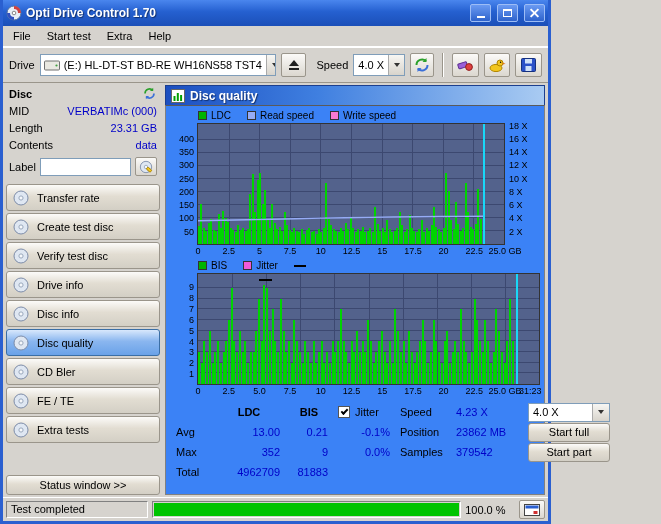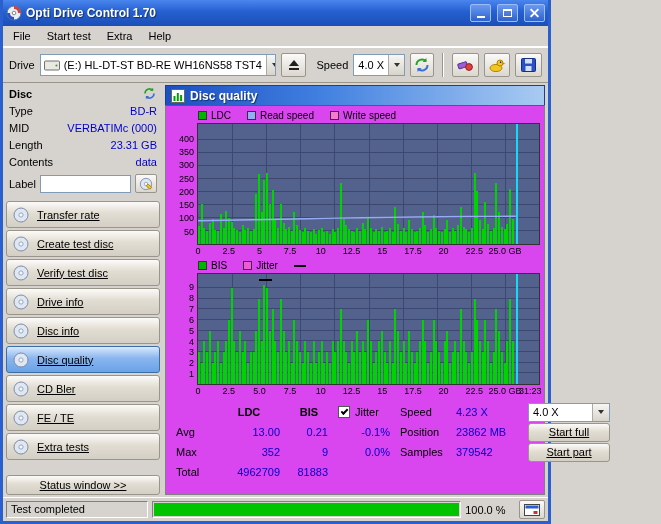--- a/index.html
+++ b/index.html
@@ -44,21 +44,21 @@
   .lbtn{width:22px;height:19px;background:linear-gradient(#fbfaf8,#dbd7cf);border:1px solid #9a958b;border-radius:2px;display:flex;align-items:center;justify-content:center;}
   #side-buttons{margin-top:5px;display:flex;flex-direction:column;}
   .sbtn{position:relative;height:27px;margin:1px 0;background:linear-gradient(#fcfbf9,#e2ddd2 45%,#d3cfc5);border:1px solid #9a958b;border-radius:3px;font-size:11px;text-align:left;padding-left:30px;display:flex;align-items:center;color:#000;}
   .sbtn.active{background:linear-gradient(#d8e8fc,#8ab6ef 45%,#6aa2e8);border-color:#3a6ea5;}
   .sbtn .icon{position:absolute;left:6px;top:5px;width:16px;height:16px;display:inline-flex;}
   .status-btn{margin-top:auto;height:20px;background:linear-gradient(#fcfbf9,#e2ddd2 45%,#d3cfc5);border:1px solid #9a958b;border-radius:3px;font-size:11px;}
   
   .main{flex:1;display:flex;flex-direction:column;padding:2px 3px 2px 2px;min-width:0;}
   .panel-header{height:20px;flex:0 0 auto;background:linear-gradient(90deg,#1c4fc0,#3f7fe0 40%,#a9cbf2);display:flex;align-items:center;gap:5px;padding:0 5px;border:1px solid #1c3f8f;border-bottom:none;}
   .panel-title{color:#fff;font-weight:bold;font-size:12px;text-shadow:1px 1px 1px #12306e;}
-  .panel-body{flex:1;border:1px solid #808080;border-top:1px solid #5a5a5a;background:#d946ef;padding:2px 4px 2px 4px;display:flex;flex-direction:column;min-height:0;}
+  .panel-body{flex:1;border:1px solid #808080;border-top:1px solid #5a5a5a;background:#3b82f6;padding:2px 4px 2px 4px;display:flex;flex-direction:column;min-height:0;}
   .legend{height:15px;flex:0 0 auto;display:flex;align-items:center;gap:16px;padding-left:28px;font-size:10px;}
   .leg-item{display:inline-flex;align-items:center;gap:4px;}
   .sw{width:9px;height:9px;border:1px solid #333;display:inline-block;}
   .sw.dash{width:12px;height:2px;border:none;}
   .chart-row{display:flex;flex:0 0 auto;}
   .c1{height:122px;} .c2{height:112px;}
   .gutter-l{width:27px;position:relative;font-size:9px;}
   .gutter-r{width:35px;position:relative;font-size:9px;}
   .plot{flex:1;position:relative;background:#53628c;border:1px solid #333;overflow:hidden;height:100%;}
   .gridh{position:absolute;left:0;width:100%;height:1px;background:#3c4870;}
@@ -85,21 +85,21 @@
   .check{width:7px;height:4px;border-left:2px solid #000;border-bottom:2px solid #000;transform:rotate(-45deg);margin-top:-2px;}
   .combo.mini{height:19px;width:82px;}
   .pbtn{height:19px;width:82px;background:linear-gradient(#fcfbf9,#e2ddd2 45%,#d3cfc5);border:1px solid #9a958b;border-radius:3px;font-size:11px;}
   
   .statusbar{height:24px;flex:0 0 auto;display:flex;align-items:center;gap:4px;padding:2px 3px;border-top:1px solid #fff;}
   .sb-msg{width:148px;height:17px;border:1px solid;border-color:#808080 #fff #fff #808080;font-size:11px;padding:1px 4px;background:#d6d3ce;}
   .sb-progress{width:322px;height:17px;border:1px solid;border-color:#808080 #fff #fff #808080;position:relative;background:#d6d3ce;}
   .sb-fill{position:absolute;left:1px;top:1px;bottom:1px;background:#00C400;}
   .sb-pct{font-size:11px;width:52px;}
   .sb-btn{margin-left:auto;width:27px;height:19px;background:linear-gradient(#fbfaf8,#dbd7cf);border:1px solid #9a958b;border-radius:2px;display:flex;align-items:center;justify-content:center;}
-  button{cursor:default;text-decoration:underline;}
+  button{cursor:default;}
 </style>
 </head>
 <body>
 
 <div class="window">
 
   <div class="titlebar">
     <span class="app-icon">
         <svg width="16" height="16" viewBox="0 0 16 16">
           <circle cx="8" cy="8" r="7" fill="#e8eef6" stroke="#5070a0"></circle>
@@ -205,24 +205,20 @@
               <svg width="15" height="13" viewBox="0 0 18 16">
                 <path d="M3.5 8a5.5 5.5 0 0 1 9.5-3.8" fill="none" stroke="#2aa02a" stroke-width="2"></path>
                 <path d="M13.5 1v4h-4z" fill="#2aa02a"></path>
                 <path d="M14.5 8a5.5 5.5 0 0 1-9.5 3.8" fill="none" stroke="#3a6fd8" stroke-width="2"></path>
                 <path d="M4.5 15v-4h4z" fill="#3a6fd8"></path>
               </svg>
             </span>
           </button>
       </div>
       <div id="disc-fields">
-          <div class="field-row">
-            <span class="f-label">Type</span>
-            <span class="f-value">BD-R</span>
-          </div>
           <div class="field-row">
             <span class="f-label">MID</span>
             <span class="f-value">VERBATIMc (000)</span>
           </div>
           <div class="field-row">
             <span class="f-label">Length</span>
             <span class="f-value">23.31 GB</span>
           </div>
           <div class="field-row">
             <span class="f-label">Contents</span>
@@ -497,20 +493,31 @@
               <div class="bar" style="left: 88%; height: 26.5217%; background: rgb(0, 212, 0);"></div>
               <div class="bar" style="left: 88.8%; height: 14.3478%; background: rgb(0, 212, 0);"></div>
               <div class="bar" style="left: 89.6%; height: 12.1739%; background: rgb(0, 212, 0);"></div>
               <div class="bar" style="left: 90.4%; height: 16.5217%; background: rgb(0, 212, 0);"></div>
               <div class="bar" style="left: 91.2%; height: 46.087%; background: rgb(0, 212, 0);"></div>
               <div class="bar" style="left: 92%; height: 20.6522%; background: rgb(0, 212, 0);"></div>
               <svg viewBox="0 0 25 460" preserveAspectRatio="none" class="linesvg">
                 <polyline points="0,371 2,369 4,367 6,365 8,363 10,361 12,359.5 14,358 16,356.5 18,355.5 20,354.5 22,354 23.3,353.5" fill="none" stroke="#96ACF6" stroke-width="1.4" vector-effect="non-scaling-stroke"></polyline>
               </svg>
               <div class="marker" style="left: 93.2%; background: rgb(25, 215, 247);"></div>
+            </div>
+          <div class="gutter-r" id="yr1">
+              <span class="ytick r" style="bottom: 97.8261%;">18 X</span>
+              <span class="ytick r" style="bottom: 86.9565%;">16 X</span>
+              <span class="ytick r" style="bottom: 76.087%;">14 X</span>
+              <span class="ytick r" style="bottom: 65.2174%;">12 X</span>
+              <span class="ytick r" style="bottom: 54.3478%;">10 X</span>
+              <span class="ytick r" style="bottom: 43.4783%;">8 X</span>
+              <span class="ytick r" style="bottom: 32.6087%;">6 X</span>
+              <span class="ytick r" style="bottom: 21.7391%;">4 X</span>
+              <span class="ytick r" style="bottom: 10.8696%;">2 X</span>
             </div>
         </div>
         <div class="xaxis">
             <div class="gl"></div>
             <div class="xrow" id="xl1">
               <span class="xtick" style="left: 0%;">0</span>
               <span class="xtick" style="left: 10%;">2.5</span>
               <span class="xtick" style="left: 20%;">5</span>
               <span class="xtick" style="left: 30%;">7.5</span>
               <span class="xtick" style="left: 40%;">10</span>

